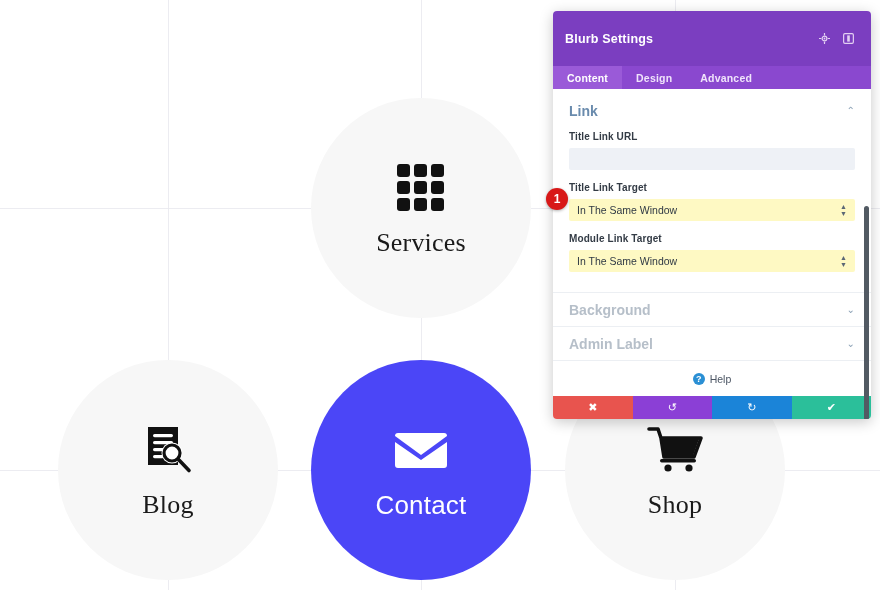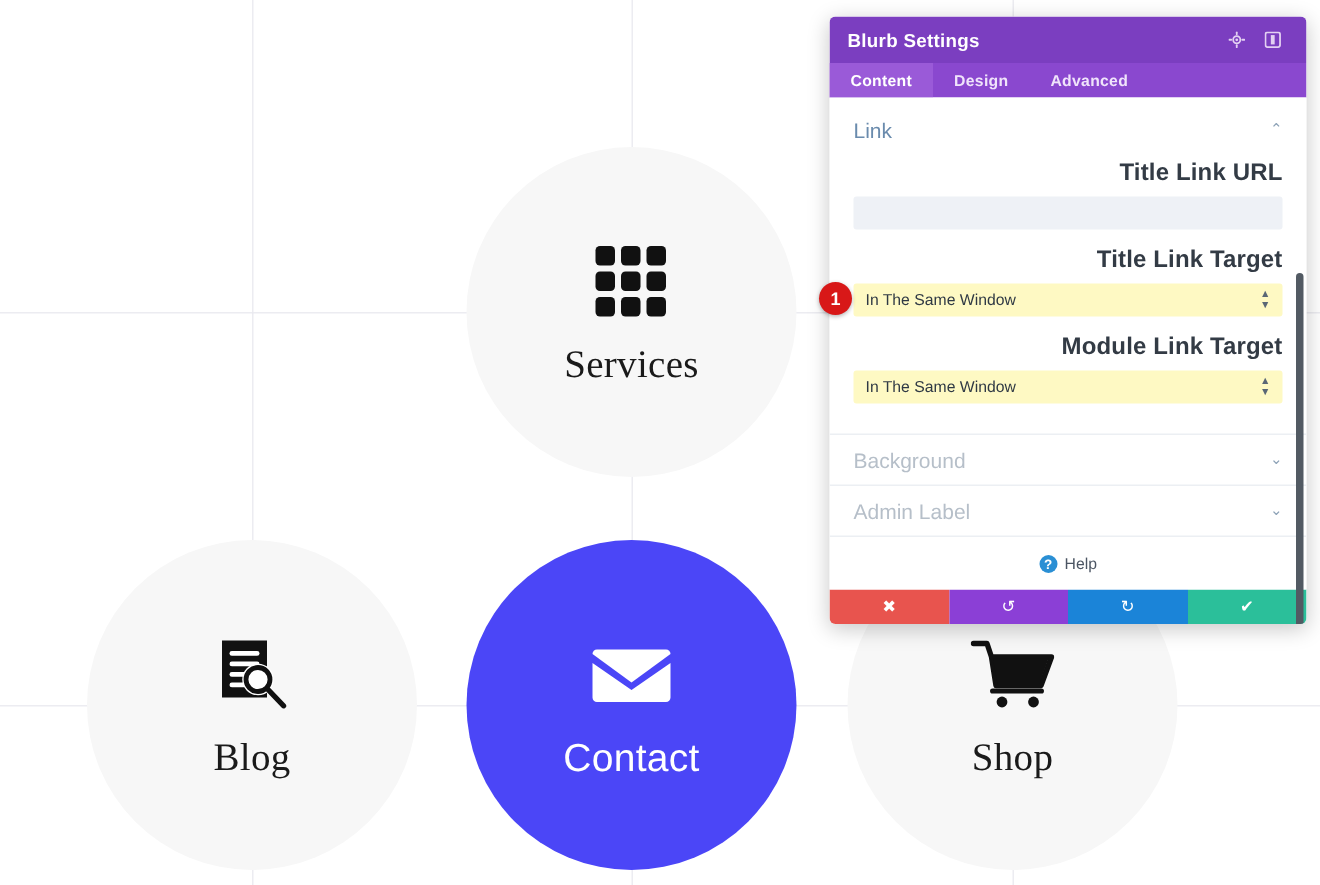--- a/index.html
+++ b/index.html
@@ -30,41 +30,41 @@
 
   
   #panel{
     position:absolute;left:553px;top:11px;width:318px;
     background:#fff;border-radius:4px;
     box-shadow:0 3px 14px rgba(0,0,0,.22);
     overflow:hidden;
   }
   #panel-head{
     height:31px;background:#7a3bbd;background:#7b3ec0;
-    display:flex;align-items:center;padding:0 12px;
+    display:flex;align-items:center;padding:12px 12px;
   }
   #panel-title{color:#fff;font-size:12.5px;font-weight:bold;letter-spacing:.2px;flex:1;}
   .head-icon{width:22px;height:22px;display:flex;align-items:center;justify-content:center;
              color:#e3d0f2;cursor:pointer;margin-left:2px;}
 
   #tabs{height:23px;background:#8a48cf;display:flex;align-items:stretch;}
   .tab{display:flex;align-items:center;padding:0 14px;font-size:10.5px;color:#f0e4fb;
        font-weight:bold;cursor:pointer;letter-spacing:.2px;}
   .tab.active{background:#9a5ad8;color:#ffffff;}
 
   #panel-body{position:relative;background:#fff;}
 
   .section-open{padding:14px 16px 6px 16px;}
   .section-head{display:flex;align-items:center;justify-content:space-between;cursor:pointer;}
-  .section-title{font-size:14px;color:#6a8bad;font-weight:400;}
+  .section-title{font-size:14px;color:#6a8bad;font-weight:700;}
   .section-title.grey{color:#b6bfc9;}
   .chev{color:#8aa0b5;font-size:10px;line-height:1;}
 
   .field{margin-top:12px;}
-  .field-label{font-size:16px;color:#333b45;font-weight:bold;margin-bottom:6px;letter-spacing:.1px;text-align:right;}
+  .field-label{font-size:10px;color:#333b45;font-weight:bold;margin-bottom:6px;letter-spacing:.1px;}
   .field-input{
     height:22px;background:#eef1f6;border:none;border-radius:2px;width:100%;
     box-sizing:border-box;padding:0 8px;font-size:10.5px;color:#2f3944;
     font-family:"Liberation Sans", sans-serif;outline:none;
   }
   .field-select{
     height:22px;background:#fef9c3;border-radius:2px;width:100%;
     box-sizing:border-box;padding:0 8px;font-size:10.5px;color:#2f3944;
     display:flex;align-items:center;justify-content:space-between;cursor:pointer;
   }

